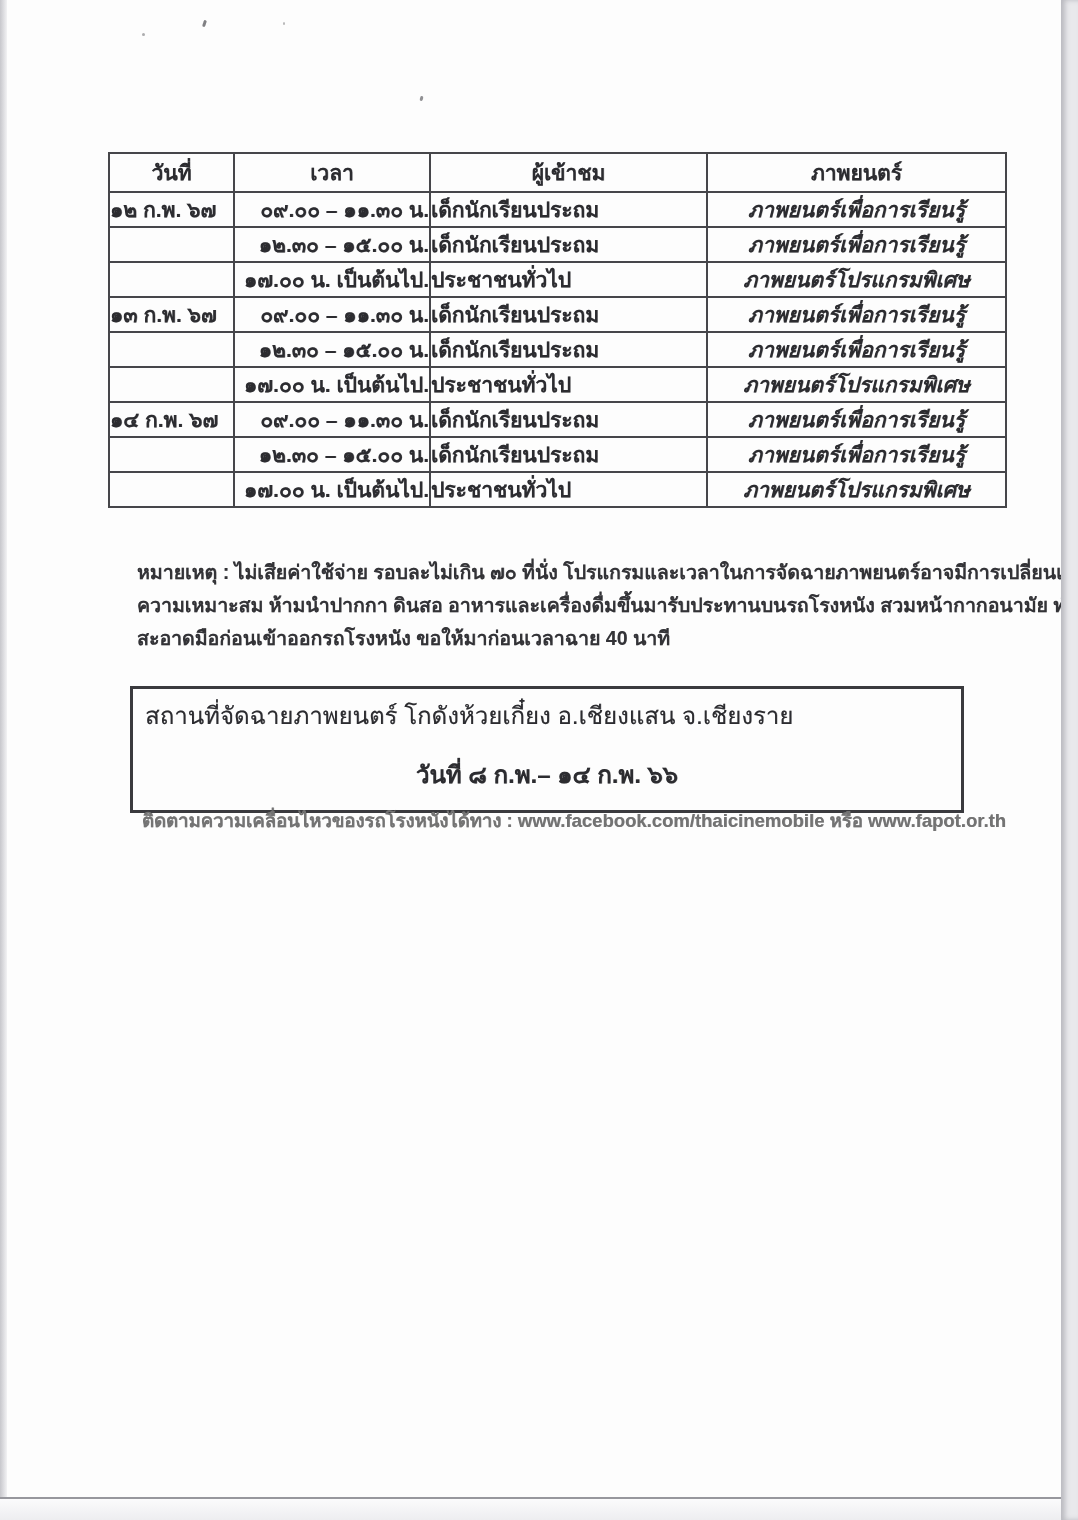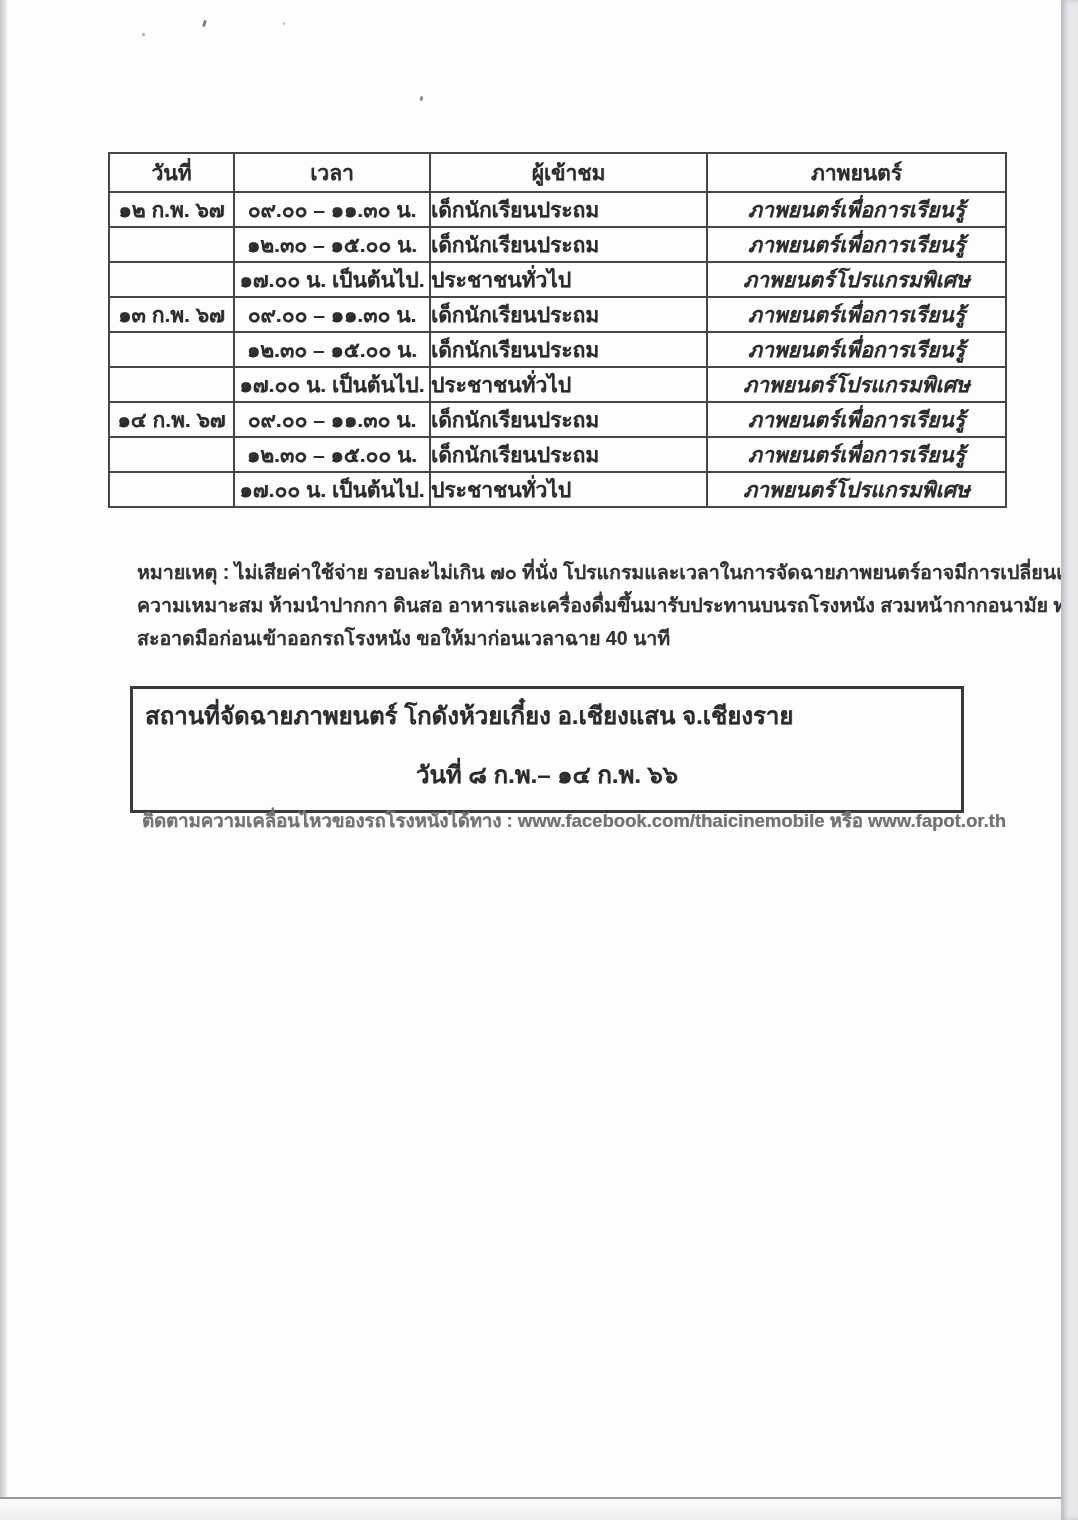--- a/index.html
+++ b/index.html
@@ -67,22 +67,22 @@
     color: #2c2c30;
     padding: 0;
     white-space: nowrap;
     overflow: hidden;
     text-shadow: 0.4px 0.4px 0.5px rgba(44,44,48,0.45);
   }
   table.schedule thead tr { height: 39px; }
   table.schedule tbody tr { height: 35px; }
   th.h { text-align: center; vertical-align: middle; }
   th.h-movie { padding-left: 28px; }
-  td.c-date { text-align: center; }
-  td.c-time { text-align: center; padding-left: 13px; }
+  td.c-date { text-align: left; }
+  td.c-time { text-align: right; padding-left: 13px; }
   td.c-aud  { text-align: left; padding-left: 10px; }
   td.c-mov  { text-align: center; padding-left: 30px; font-style: italic; }
   
   .note {
     position: absolute;
     left: 137px;
     top: 556px;
     width: 852px;
     font-size: 19.5px;
     font-weight: 600;
@@ -97,21 +97,21 @@
     left: 130px;
     top: 686px;
     width: 834px;
     height: 127px;
     border: 3px solid #3a3a3e;
     box-sizing: border-box;
     text-shadow: 0.4px 0.4px 0.5px rgba(44,44,48,0.45);
   }
   .fb-location {
     font-size: 24px;
-    font-weight: 700;
+    font-weight: 400;
     color: #2c2c30;
     margin: 7px 0 0 12px;
     white-space: nowrap;
   }
   .fb-dates {
     font-size: 24px;
     font-weight: 700;
     color: #2c2c30;
     text-align: center;
     margin-top: 20px;

